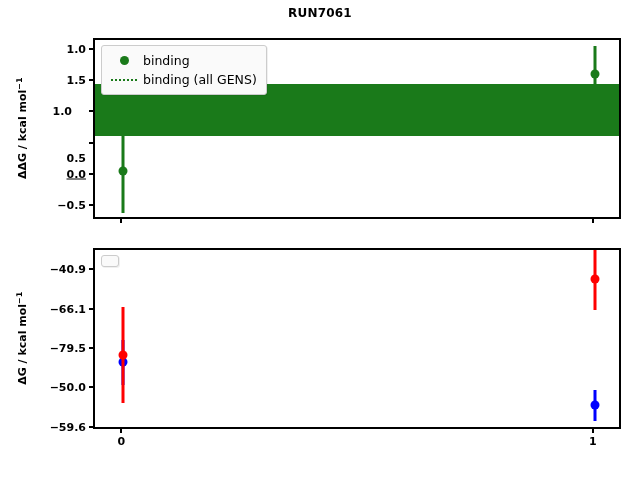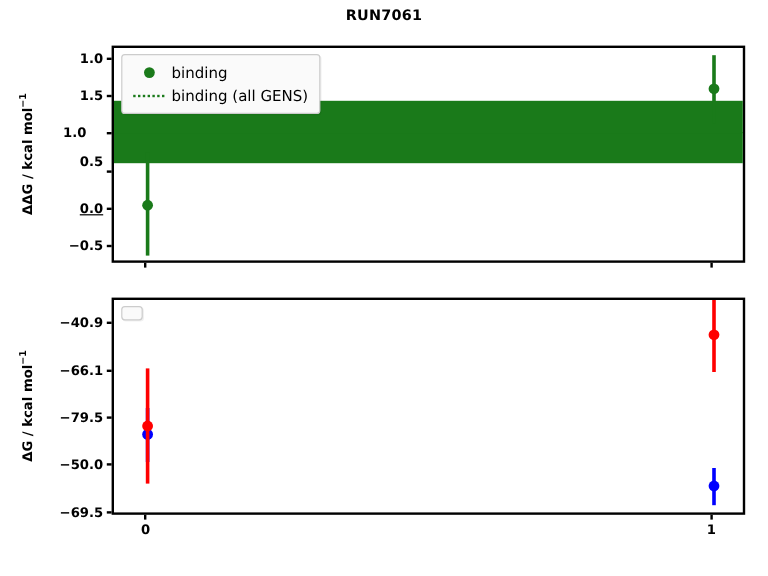--- a/index.html
+++ b/index.html
@@ -183,21 +183,21 @@
         <div class="marker" style="left: 499.714px; top: 34.4464px; width: 9px; height: 9px; background: rgb(26, 122, 26);"></div>
       </div>
   </div>
   <div id="top-yticks">
       <div class="ytick-label" style="top: 48.6471px; right: 554px;">1.0</div>
       <div class="ytick-mark" style="left: 89px; top: 47.6471px;"></div>
       <div class="ytick-label" style="top: 79.9619px; right: 554px;">1.5</div>
       <div class="ytick-mark" style="left: 89px; top: 78.9619px;"></div>
       <div class="ytick-label" style="top: 111.277px; right: 568px;">1.0</div>
       <div class="ytick-mark" style="left: 89px; top: 110.277px;"></div>
-      <div class="ytick-label" style="top: 135px; right: 554px;">0.5</div>
+      <div class="ytick-label" style="top: 158px; right: 554px;">0.5</div>
       <div class="ytick-mark" style="left: 89px; top: 141.592px;"></div>
       <div class="ytick-label" style="top: 173.907px; right: 554px; text-decoration: underline;">0.0</div>
       <div class="ytick-mark" style="left: 89px; top: 172.907px;"></div>
       <div class="ytick-label" style="top: 205.221px; right: 554px;">−0.5</div>
       <div class="ytick-mark" style="left: 89px; top: 204.221px;"></div>
     </div>
   <div class="ylabel" id="top-ylabel" style="width: 130px; left: -43px; top: 120.5px;"><span>ΔΔ</span><span>G / kcal mol</span><span class="sup">−1</span></div>
 
   <div class="legend" id="top-legend" style="left: 101px; top: 45px;">
       <div class="legend-row">
@@ -228,21 +228,21 @@
   </div>
   <div id="bottom-yticks">
       <div class="ytick-label" style="top: 269.248px; right: 554px;">−40.9</div>
       <div class="ytick-mark" style="left: 89px; top: 268.248px;"></div>
       <div class="ytick-label" style="top: 308.596px; right: 554px;">−66.1</div>
       <div class="ytick-mark" style="left: 89px; top: 307.596px;"></div>
       <div class="ytick-label" style="top: 347.943px; right: 554px;">−79.5</div>
       <div class="ytick-mark" style="left: 89px; top: 346.943px;"></div>
       <div class="ytick-label" style="top: 387.291px; right: 554px;">−50.0</div>
       <div class="ytick-mark" style="left: 89px; top: 386.291px;"></div>
-      <div class="ytick-label" style="top: 426.639px; right: 554px;">−69.5</div>
+      <div class="ytick-label" style="top: 426.639px; right: 554px;">−59.6</div>
       <div class="ytick-mark" style="left: 89px; top: 425.639px;"></div>
     </div>
   <div class="ylabel" id="bottom-ylabel" style="width: 130px; left: -43px; top: 330.5px;"><span>Δ</span><span>G / kcal mol</span><span class="sup">−1</span></div>
 
   <div class="legend" id="bottom-legend" style="left: 101px; top: 255px;">
     </div>
 
   <div id="xticks">
       <div class="xtick-mark" style="left: 120.286px; top: 429px;"></div>
       <div class="xtick-mark" style="left: 120.286px; top: 219px;"></div>

